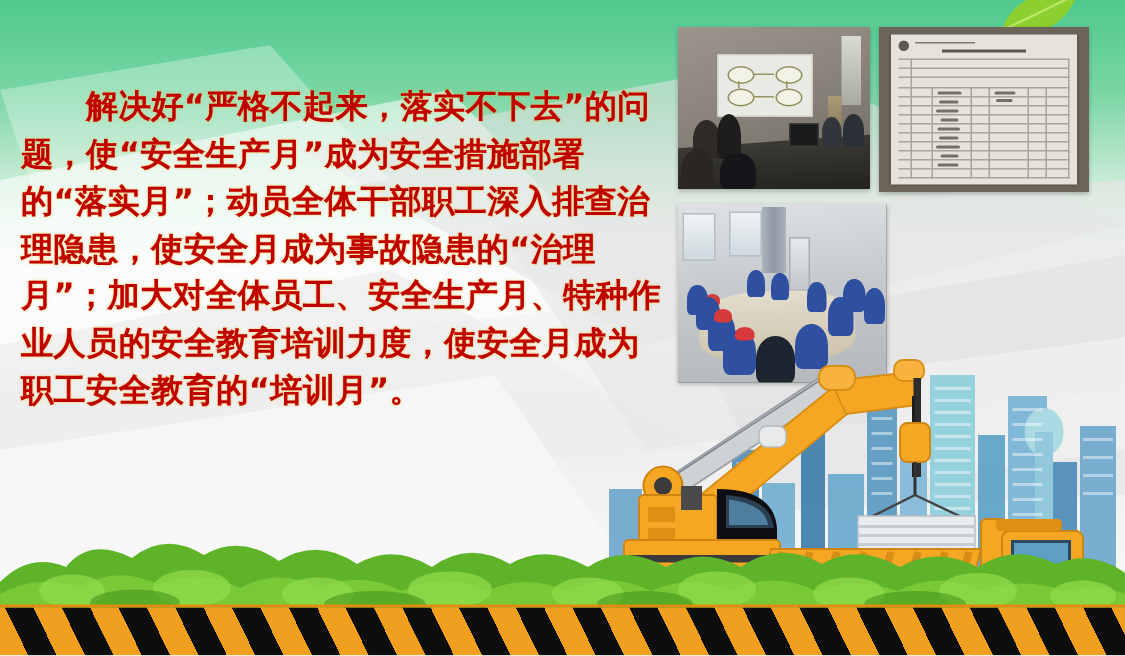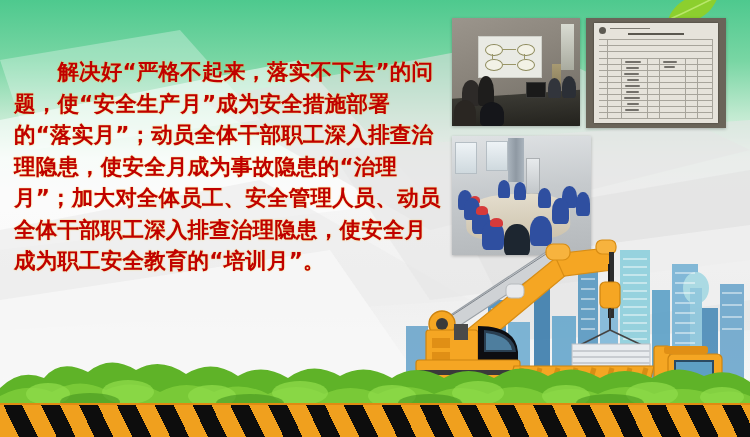--- a/index.html
+++ b/index.html
@@ -448,17 +448,17 @@
       </g>
       <g fill="#3f8f1c" opacity="0.55">
         <ellipse cx="90" cy="54" rx="30" ry="9"></ellipse>
           <ellipse cx="250" cy="55" rx="34" ry="9"></ellipse>
         <ellipse cx="430" cy="55" rx="32" ry="9"></ellipse>
           <ellipse cx="610" cy="55" rx="34" ry="9"></ellipse>
       </g>
     </svg>
   </div>
 
-  <div id="body-text">　　解决好“严格不起来，落实不下去”的问题，使“安全生产月”成为安全措施部署的“落实月”；动员全体干部职工深入排查治理隐患，使安全月成为事故隐患的“治理月”；加大对全体员工、安全管理人员、动员全体干部职工深入排查治理隐患，使安全月成为职工安全教育的“培训月”。</div>
+  <div id="body-text">　　解决好“严格不起来，落实不下去”的问题，使“安全生产月”成为安全措施部署的“落实月”；动员全体干部职工深入排查治理隐患，使安全月成为事故隐患的“治理月”；加大对全体员工、安全生产月、特种作业人员的安全教育培训力度，使安全月成为职工安全教育的“培训月”。</div>
 
   <div id="hazard-stripe"></div>
 
 </div>
 
 </body></html>

